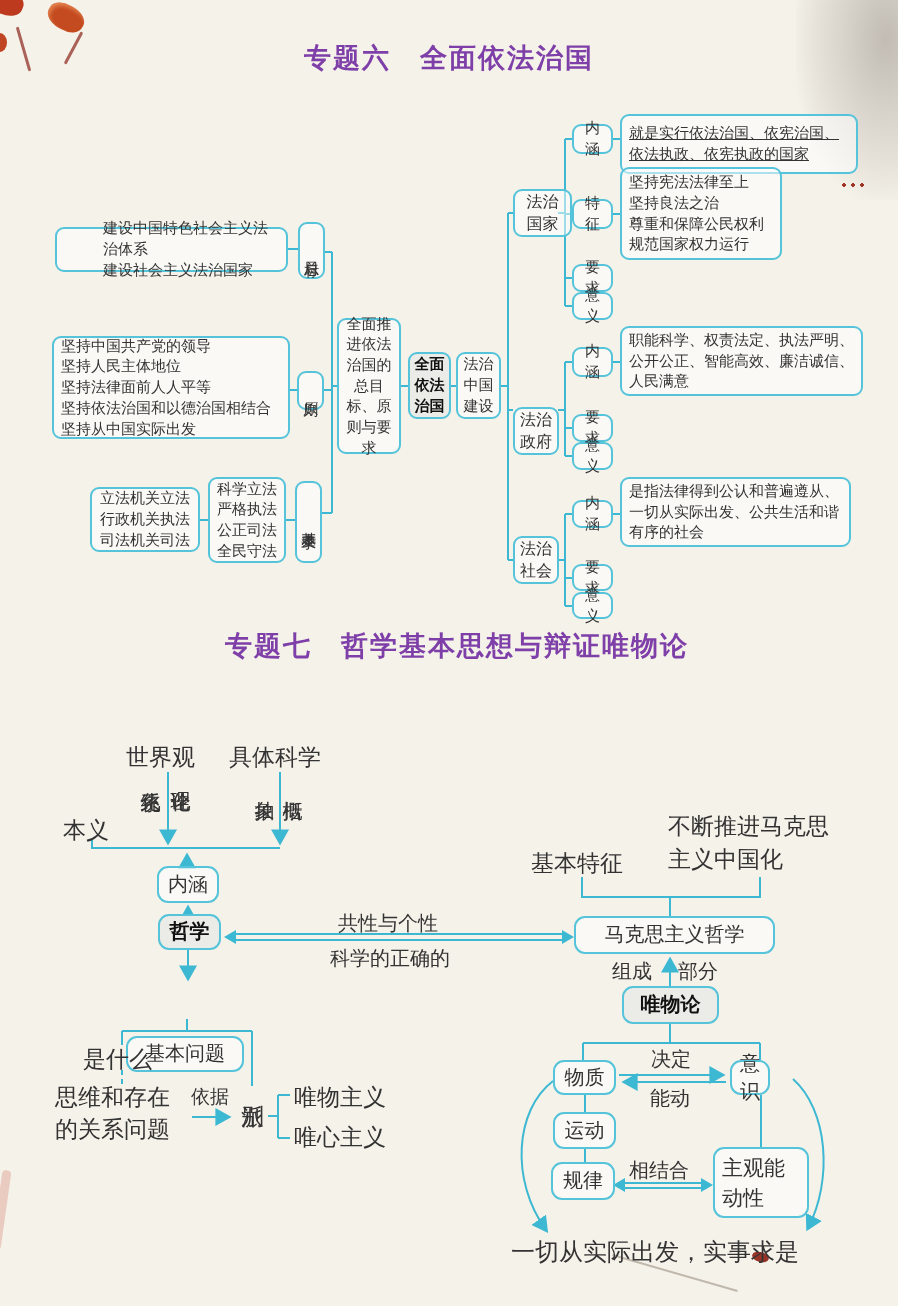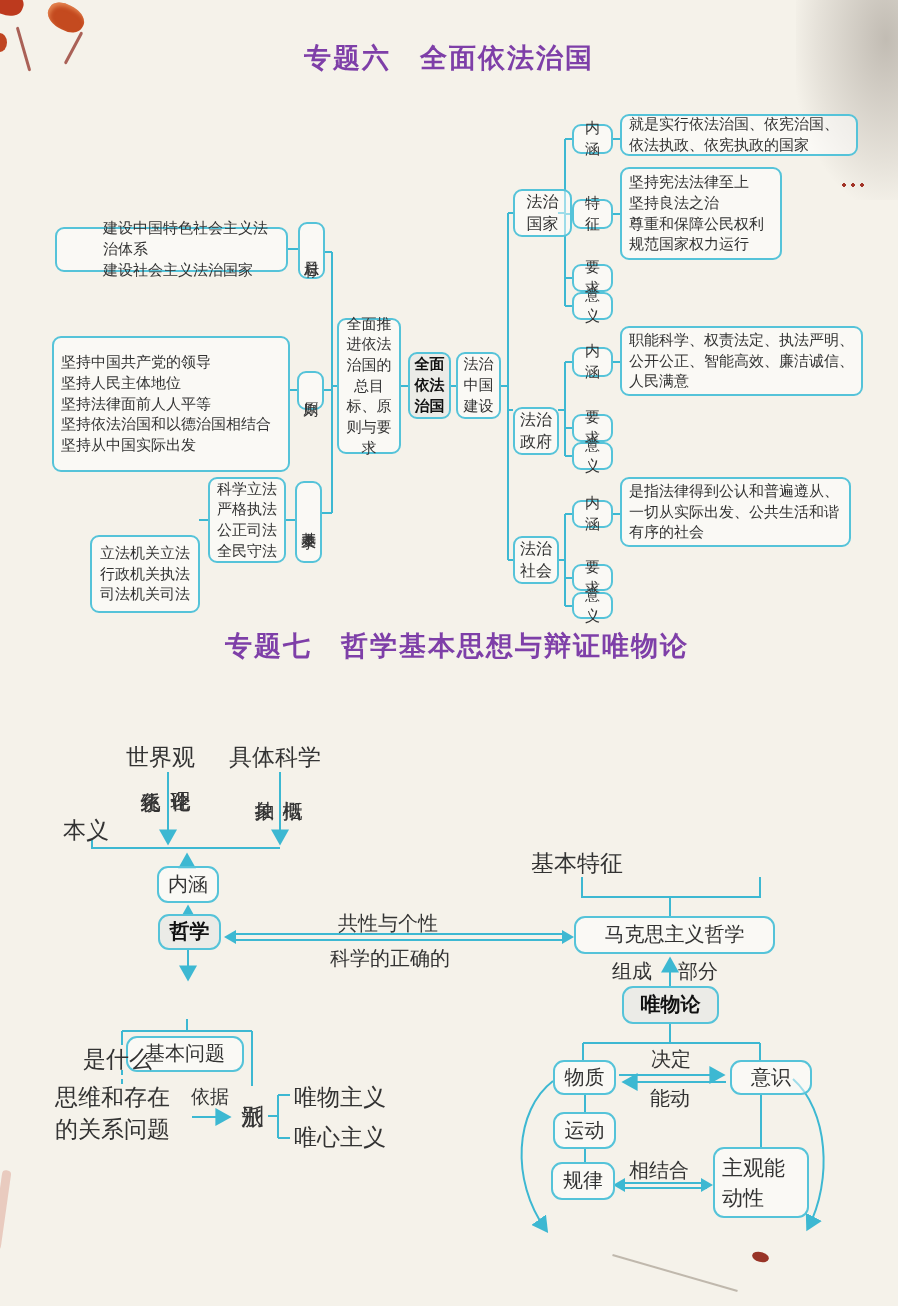--- a/index.html
+++ b/index.html
@@ -93,43 +93,43 @@
       <path class="ln" d="M268,1116 L278,1116 M278,1095 L278,1138 M278,1095 L290,1095 M278,1138 L290,1138"></path>
     </g>
   </svg>
 
   <div class="title" style="top:40px;">专题六　全面依法治国</div>
 
   <div class="box left" style="left:55px;top:227px;width:233px;height:45px;padding-left:46px;">建设中国特色社会主义法治体系
 建设社会主义法治国家</div>
   <div class="box vert" style="left:298px;top:222px;width:27px;height:57px;">总目标</div>
 
-  <div class="box left" style="left:52px;top:336px;width:238px;height:136px;">坚持中国共产党的领导
+  <div class="box left" style="left:52px;top:336px;width:238px;height:103px;">坚持中国共产党的领导
 坚持人民主体地位
 坚持法律面前人人平等
 坚持依法治国和以德治国相结合
 坚持从中国实际出发</div>
   <div class="box vert" style="left:297px;top:371px;width:27px;height:39px;">原则</div>
 
-  <div class="box" style="left:90px;top:487px;width:110px;height:78px;margin-top:48px;">立法机关立法
+  <div class="box" style="left:90px;top:487px;width:110px;height:65px;">立法机关立法
 行政机关执法
 司法机关司法</div>
   <div class="box" style="left:208px;top:477px;width:78px;height:86px;">科学立法
 严格执法
 公正司法
 全民守法</div>
   <div class="box vert" style="left:295px;top:481px;width:27px;height:82px;">基本要求</div>
 
   <div class="box" style="left:337px;top:318px;width:64px;height:136px;">全面推进依法治国的总目标、原则与要求</div>
   <div class="box boldbox" style="left:408px;top:352px;width:43px;height:67px;">全面依法治国</div>
   <div class="box" style="left:456px;top:352px;width:45px;height:67px;">法治中国建设</div>
 
   <div class="box" style="left:513px;top:189px;width:59px;height:48px;font-size:16px;">法治国家</div>
   <div class="box" style="left:572px;top:124px;width:41px;height:30px;">内涵</div>
-  <div class="box left" style="left:620px;top:114px;width:238px;height:42px;">就是实行依法治国、依宪治国、依法执政、依宪执政的国家</div>
+  <div class="box left" style="left:620px;top:114px;width:238px;height:60px;text-decoration:underline;">就是实行依法治国、依宪治国、依法执政、依宪执政的国家</div>
   <div class="box" style="left:572px;top:199px;width:41px;height:30px;">特征</div>
   <div class="box left" style="left:620px;top:167px;width:162px;height:93px;">坚持宪法法律至上
 坚持良法之治
 尊重和保障公民权利
 规范国家权力运行</div>
   <div class="box" style="left:572px;top:264px;width:41px;height:28px;">要求</div>
   <div class="box" style="left:572px;top:292px;width:41px;height:28px;">意义</div>
 
   <div class="box" style="left:513px;top:407px;width:46px;height:48px;font-size:16px;">法治政府</div>
   <div class="box" style="left:572px;top:347px;width:41px;height:30px;">内涵</div>
@@ -154,36 +154,39 @@
   <div class="t" style="left:63px;top:815px;font-size:23px;">本义</div>
 
   <div class="box p2" style="left:157px;top:866px;width:62px;height:37px;">内涵</div>
   <div class="box p2 boldbox" style="left:158px;top:914px;width:63px;height:36px;">哲学</div>
 
   <div class="t" style="left:338px;top:910px;font-size:20px;">共性与个性</div>
   <div class="t" style="left:330px;top:945px;font-size:20px;">科学的正确的</div>
   <div class="box p2" style="left:574px;top:916px;width:201px;height:38px;">马克思主义哲学</div>
 
   <div class="t" style="left:531px;top:848px;font-size:23px;">基本特征</div>
+  <div class="t" style="left:668px;top:810px;font-size:23px;line-height:1.45;">不断推进马克思
+主义中国化</div>
 
   <div class="t" style="left:612px;top:958px;font-size:20px;">组成</div>
   <div class="t" style="left:678px;top:958px;font-size:20px;">部分</div>
   <div class="box p2 boldbox" style="left:622px;top:986px;width:97px;height:38px;">唯物论</div>
 
   <div class="box p2" style="left:553px;top:1060px;width:63px;height:35px;">物质</div>
-  <div class="box p2" style="left:730px;top:1060px;width:82px;height:35px;">意识</div>
+  <div class="box p2" style="left:730px;top:1060px;width:40px;height:35px;">意识</div>
   <div class="t" style="left:651px;top:1046px;font-size:20px;">决定</div>
   <div class="t" style="left:650px;top:1085px;font-size:20px;">能动</div>
 
   <div class="box p2" style="left:553px;top:1112px;width:63px;height:37px;">运动</div>
   <div class="box p2" style="left:551px;top:1162px;width:64px;height:38px;">规律</div>
   <div class="t" style="left:629px;top:1157px;font-size:20px;">相结合</div>
   <div class="box p2 left" style="left:713px;top:1147px;width:96px;height:71px;font-size:21px;line-height:1.4;">主观能
 动性</div>
 
+  <div class="t" style="left:511px;top:1236px;font-size:24px;">一切从实际出发，实事求是</div>
 
   <div class="box p2" style="left:126px;top:1036px;width:118px;height:36px;">基本问题</div>
   <div class="t" style="left:83px;top:1044px;font-size:23px;">是什么</div>
   <div class="t" style="left:55px;top:1081px;font-size:23px;line-height:1.4;">思维和存在
 的关系问题</div>
   <div class="t" style="left:191px;top:1084px;font-size:19px;">依据</div>
   <div class="vtxt" style="left:241px;top:1087px;font-size:23px;">派别</div>
   <div class="t" style="left:294px;top:1082px;font-size:23px;">唯物主义</div>
   <div class="t" style="left:294px;top:1122px;font-size:23px;">唯心主义</div>
 

